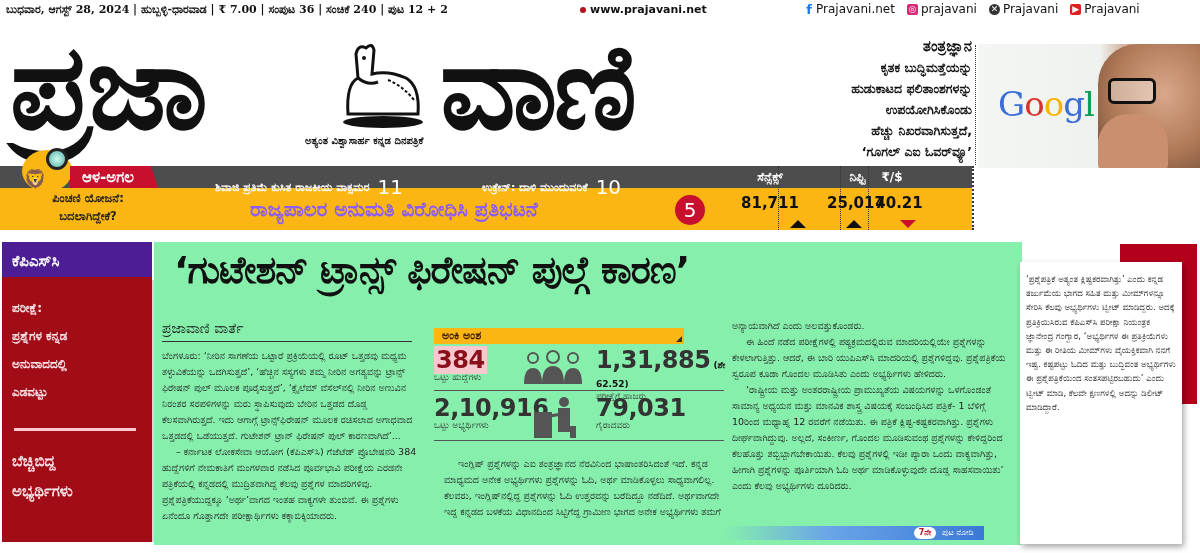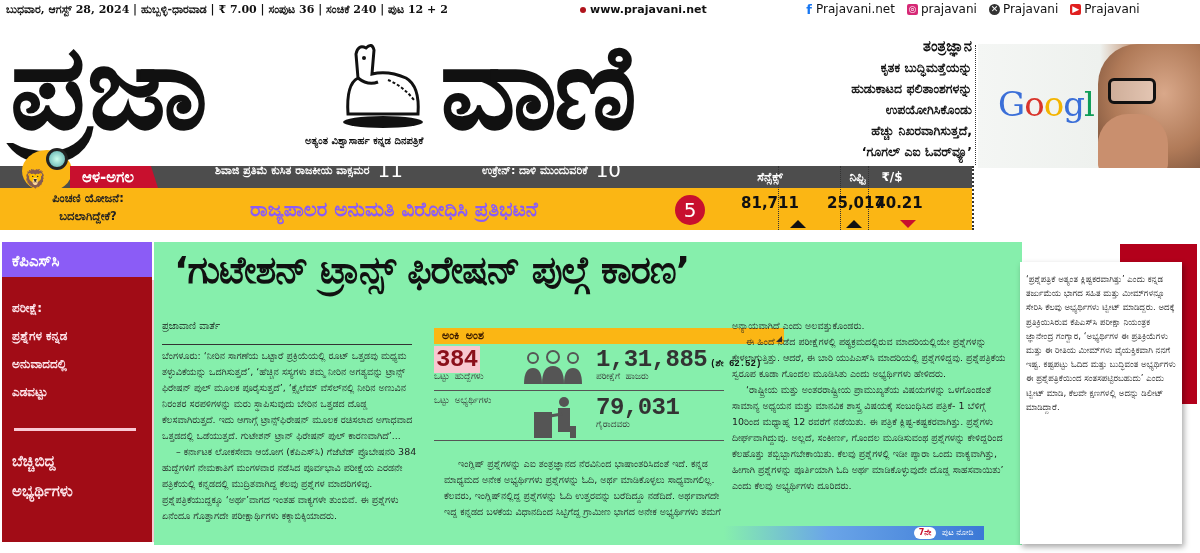--- a/index.html
+++ b/index.html
@@ -38,48 +38,48 @@
 
   
   .strip-dark { position: absolute; left: 0; top: 166px; width: 972px; height: 22px; background: #4d4d4d; }
   .strip-yellow { position: absolute; left: 0; top: 188px; width: 972px; height: 42px; background: #fbb614; }
   .strip-dots { position: absolute; left: 972px; top: 166px; height: 64px; border-left: 2px dotted #333; }
   .aala-badge { position: absolute; left: 22px; top: 150px; width: 50px; height: 42px; border-radius: 50%; background: #fbb614; }
   .aala-lion { position: absolute; left: 24px; top: 168px; font-size: 18px; color: #6b4b12; }
   .aala-mag { position: absolute; left: 46px; top: 148px; width: 22px; height: 22px; border-radius: 50%; border: 3px solid #222; background: radial-gradient(circle, #cfe 0%, #5aa 100%); }
   .aala-label { position: absolute; left: 70px; top: 166px; width: 88px; height: 22px; background: #c8102e; clip-path: polygon(0 0, 92% 0, 100% 100%, 0 100%); color: #fff; font-weight: bold; font-size: 15px; line-height: 22px; padding-left: 12px; }
   .aala-sub { position: absolute; left: 28px; top: 189px; width: 120px; text-align: center; font-size: 11.5px; font-weight: bold; line-height: 18px; color: #222; }
-  .strip-item { position: absolute; top: 159px; height: 22px; color: #fff; font-size: 11px; font-weight: bold; line-height: 22px; }
+  .strip-item { position: absolute; top: 176px; height: 22px; color: #fff; font-size: 11px; font-weight: bold; line-height: 22px; }
   .strip-item .pg { font-weight: normal; font-size: 20px; margin-left: 8px; vertical-align: -3px; }
   .lead-teaser { position: absolute; left: 250px; top: 190px; font-size: 20px; font-weight: 900; line-height: 38px; color: #8b5cf6; }
   .lead-pg { position: absolute; left: 675px; top: 195px; width: 30px; height: 30px; border-radius: 50%; background: #c8102e; color: #fff; font-size: 20px; text-align: center; line-height: 30px; }
   .mk-head { position: absolute; top: 166px; height: 22px; color: #fff; font-size: 12px; font-weight: bold; line-height: 22px; text-align: center; }
   .mk-val { position: absolute; top: 188px; height: 30px; font-size: 15px; font-weight: bold; line-height: 30px; text-align: center; color: #111; }
   .mk-sep { position: absolute; top: 166px; height: 64px; border-left: 1px dotted #333; }
   .arrow-up { position: absolute; top: 220px; width: 0; height: 0; border-left: 8px solid transparent; border-right: 8px solid transparent; border-bottom: 8px solid #111; }
   .arrow-down { position: absolute; top: 220px; width: 0; height: 0; border-left: 8px solid transparent; border-right: 8px solid transparent; border-top: 8px solid #c8102e; }
 
   
   .content { position: absolute; left: 0; top: 242px; width: 1200px; height: 311px; }
-  .leftbox { position: absolute; left: 2px; top: 0; width: 150px; height: 300px; background: #8b5cf6; }
+  .leftbox { position: absolute; left: 2px; top: 0; width: 150px; height: 300px; background: #4c1d95; }
   .leftbox .overlay { position: absolute; left: 0; top: 35px; width: 150px; height: 265px; background: #a10c16; }
   .leftbox .kick { position: absolute; left: 10px; top: 10px; color: #fff; font-weight: bold; font-size: 15px; }
   .leftbox .hd { position: absolute; left: 10px; top: 52px; width: 136px; color: #fde4ea; font-weight: bold; font-size: 12px; line-height: 28px; }
   .leftbox .rule { position: absolute; left: 12px; top: 186px; width: 122px; height: 3px; background: #f9c9d4; }
   .leftbox .hd2 { position: absolute; left: 10px; top: 204px; width: 136px; color: #fde4ea; font-weight: bold; font-size: 15px; line-height: 30px; }
   .pinkedge { position: absolute; left: 152px; top: 38px; width: 6px; height: 262px; background: #f8c8d0; }
 
   .mainpanel { position: absolute; left: 154px; top: 0; width: 868px; height: 303px; background: #86efac; }
   .headline { position: absolute; left: 20px; top: 6px; font-size: 38px; font-weight: 900; color: #111; letter-spacing: -1px; white-space: nowrap; }
-  .byline { position: absolute; left: 8px; top: 78px; width: 250px; font-size: 10px; border-bottom: 1.5px solid #333; padding-bottom: 12px; }
+  .byline { position: absolute; left: 8px; top: 78px; width: 250px; font-size: 14px; border-bottom: 1.5px solid #333; padding-bottom: 4px; }
   .col { position: absolute; font-size: 9.5px; line-height: 16px; color: #222; }
   .col p { text-indent: 0; }
   .col p.ind { text-indent: 14px; }
 
-  .stats { position: absolute; left: 280px; top: 86px; width: 350px; font-family: Liberation Mono, monospace; }
+  .stats { position: absolute; left: 280px; top: 86px; width: 250px; }
   .stats .hdr { height: 16px; background: #fbb614; font-size: 11px; font-weight: bold; color: #3a1a00; padding-left: 8px; line-height: 16px; position: relative; }
   .stats .hdr:after { content: ""; position: absolute; right: 2px; bottom: 2px; border-left: 6px solid transparent; border-bottom: 6px solid #333; }
   .stat { position: absolute; }
   .stat .n { font-weight: 900; font-size: 24px; line-height: 24px; color: #333; letter-spacing: -0.5px; }
   .stat .l { font-size: 9px; color: #333; }
   .stat .n.red { color: #8a0f1a; background: #f8c8d0; padding: 0 2px; }
   .stat .note { font-size: 9px; font-weight: bold; margin-left: 3px; }
   .stats .divline { position: absolute; left: 0; width: 290px; height: 1px; background: #555; }
   .people-icon { position: absolute; left: 88px; top: 22px; width: 62px; height: 34px; }
   .desk-icon { position: absolute; left: 98px; top: 68px; width: 48px; height: 42px; }
@@ -225,20 +225,21 @@
           <path d="M20 34 Q20 16 31 16 Q42 16 42 34 Z" fill="#555"></path>
         <circle cx="51" cy="8" r="5" fill="none" stroke="#555" stroke-width="2"></circle>
           <path d="M42 34 Q42 18 51 18 Q60 18 60 34 Z" fill="#555"></path>
       </svg>
       <div class="stat" style="left:162px;top:20px">
         <div><span class="n">1,31,885</span><span class="note">(ಶೇ 62.52)</span></div>
         <div class="l">ಪರೀಕ್ಷೆಗೆ ಹಾಜರು</div>
       </div>
       <div class="divline" style="top:62px"></div>
       <div class="stat" style="left:0;top:68px">
+        <div><span class="n">2,10,916</span></div>
         <div class="l">ಒಟ್ಟು ಅಭ್ಯರ್ಥಿಗಳು</div>
       </div>
       <svg class="desk-icon" viewBox="0 0 48 42">
         <rect x="2" y="16" width="18" height="26" fill="#555"></rect>
         <circle cx="32" cy="6" r="5" fill="#555"></circle>
         <path d="M26 12 L38 12 L38 30 L44 30 L44 42 L38 42 L38 36 L26 36 Z" fill="#555"></path>
         <path d="M18 20 L30 18" stroke="#555" stroke-width="3"></path>
       </svg>
       <div class="stat" style="left:162px;top:68px">
         <div><span class="n">79,031</span></div>

